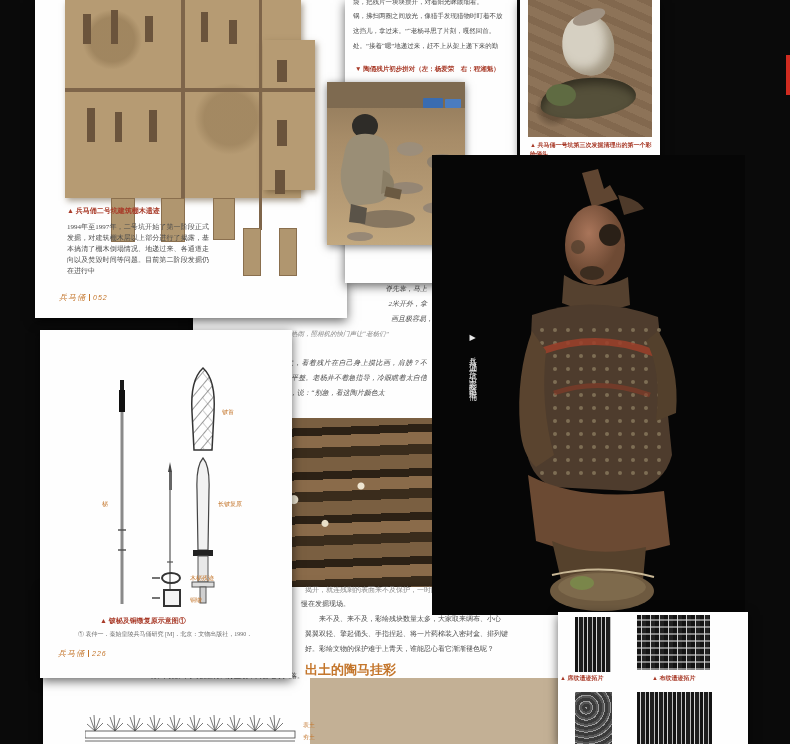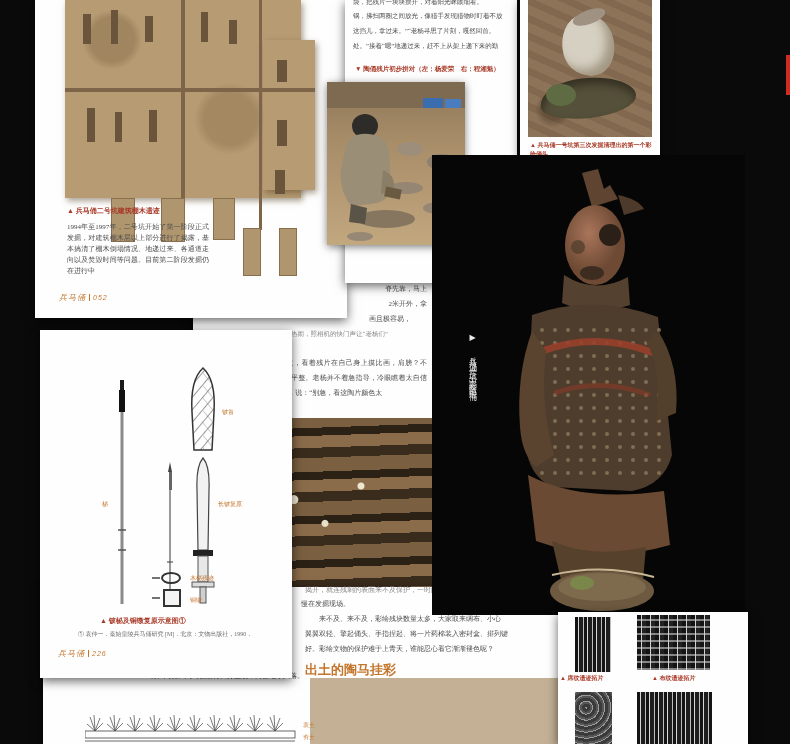--- a/index.html
+++ b/index.html
@@ -36,24 +36,24 @@
   .footnote{position:absolute;color:#6a6a6a;font-size:6px;white-space:nowrap;
             font-family:"Liberation Serif","DejaVu Serif",serif;}
   .heading-orange{position:absolute;color:#c4762c;font-weight:bold;font-size:13px;}
   svg{display:block;}
 </style>
 </head>
 <body>
 
 <div id="stage">
 
-  <div class="page" style="left:193px;top:270px;width:240px;height:330px;">
+  <div class="page" style="left:193px;top:270px;width:240px;height:330px;font-style:italic;">
     <div class="line-txt" style="right:6px;top:12px;">脊先靠，马上</div>
     <div class="line-txt" style="right:6px;top:27px;">2米开外，拿</div>
-    <div class="line-txt" style="right:22px;top:42px;">画且极容易，</div>
+    <div class="line-txt" style="right:0;top:42px;">画且极容易，</div>
     <div class="line-txt" style="left:7px;top:56px;width:230px;overflow:hidden;color:#8a8a8a;font-size:6.5px;">大家伙儿围成一圈儿往前凑着看热闹，照相机的快门声让“老杨们”</div>
     <div class="line-txt" style="left:12px;top:70px;">很是牛气了一阵。</div>
     <div class="body-txt" style="left:12px;top:86px;width:222px;height:48px;overflow:hidden;line-height:15px;">　　年轻队员显然功力尚欠，看着残片在自己身上摸比画，肩膀？不对，太粗。胳膊？不对，太平整。老杨并不着急指导，冷眼瞧着太自信的“徒儿们”挠挠腮、咧咧嘴，说：“别急，看这陶片颜色太</div>
     <div class="cap" style="left:34px;top:134px;">▼ 棚木遗迹一角</div>
 
     <div class="photo" style="left:0;top:148px;width:240px;height:170px;
            background:
             radial-gradient(circle at 18% 55%, #efe6d2 0 3px, transparent 4px),
             radial-gradient(circle at 42% 48%, #f2ead6 0 4px, transparent 5px),
             radial-gradient(circle at 55% 62%, #e8dfc8 0 3px, transparent 4px),

